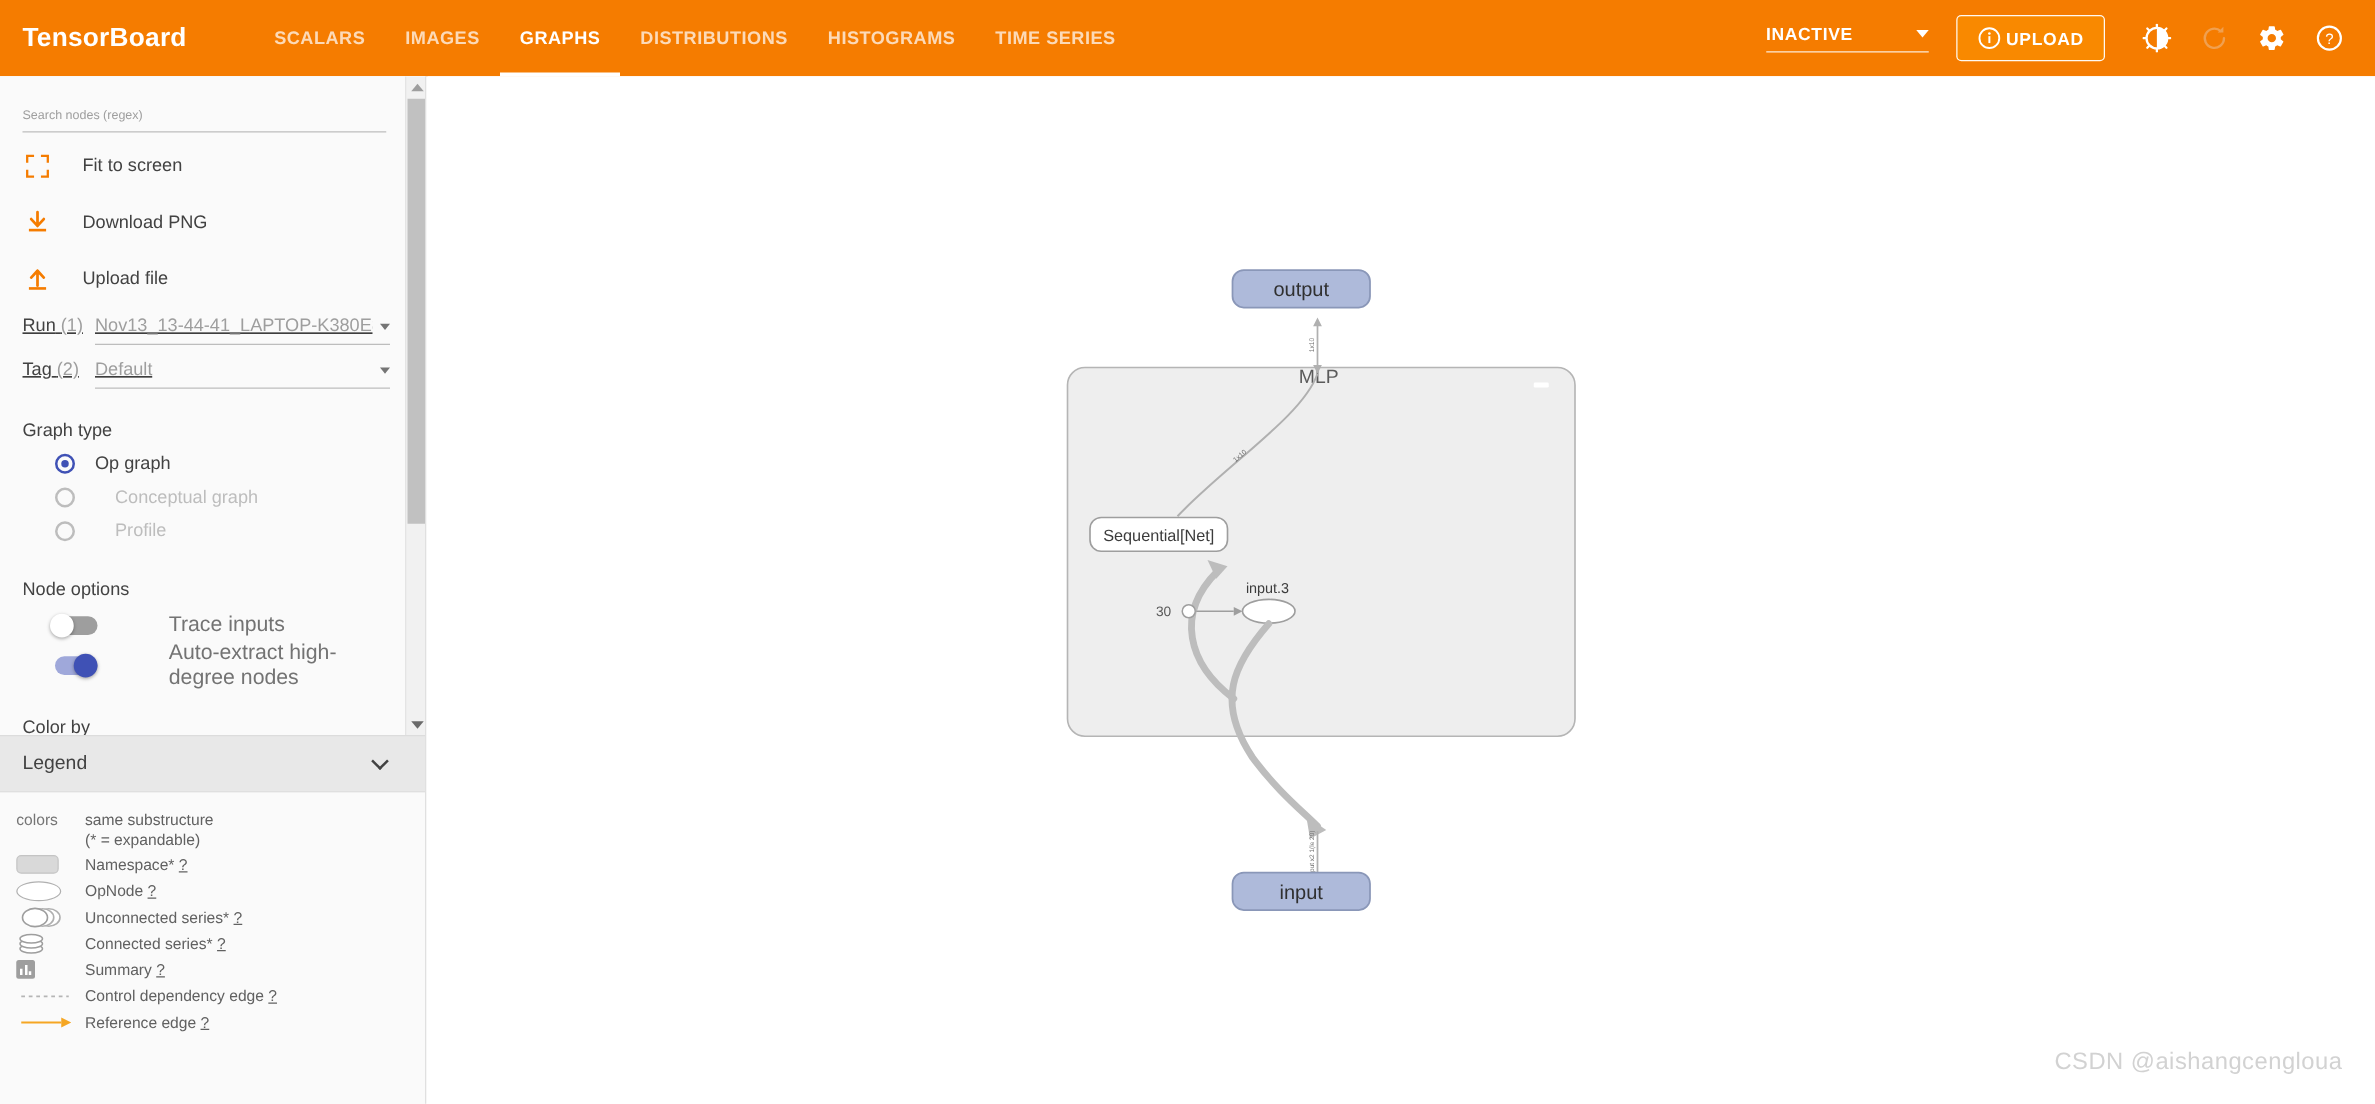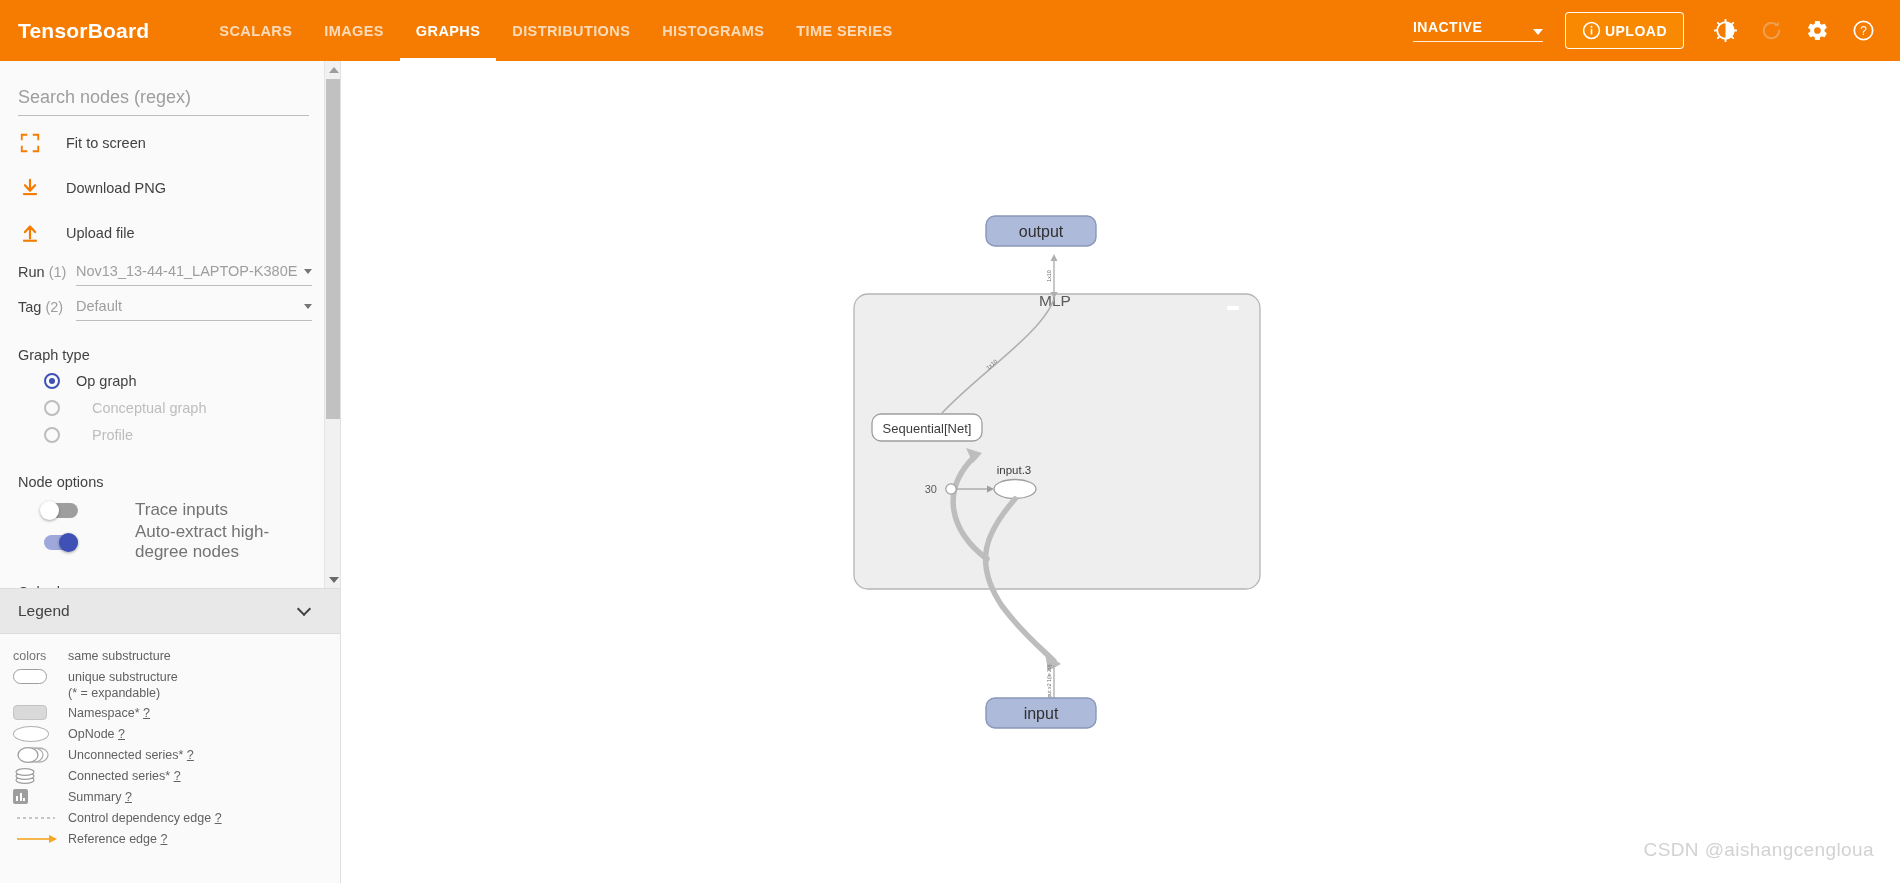--- a/index.html
+++ b/index.html
@@ -34,21 +34,21 @@
   .tab.active { color: #fff; }
   .tab.active::after {
     content: ""; position: absolute; left: 0; right: 0; bottom: 0;
     height: 3px; background: #fff;
   }
   #header-right {
     margin-left: auto; display: flex; align-items: center;
     padding-right: 14px; height: 61px;
   }
   #inactive-select {
-    display: flex; align-items: flex-end; justify-content: space-between;
+    display: flex; align-items: center; justify-content: space-between;
     width: 130px; border-bottom: 1px solid rgba(255,255,255,.85);
     padding-bottom: 6px; margin-right: 22px; cursor: pointer; gap: 36px;
   }
   #inactive-label { font-size: 14px; font-weight: bold; letter-spacing: .5px; }
   .caret-dn {
     width: 0; height: 0; border-left: 5px solid transparent;
     border-right: 5px solid transparent; border-top: 6px solid #fff;
   }
   #upload-btn {
     display: flex; align-items: center; gap: 4px;
@@ -77,37 +77,37 @@
     background: #fafafa;
     overflow: hidden;
   }
   #sidebar-inner { padding: 0 18px; width: 330px; }
 
   #search-input {
     margin-top: 26px; width: 291px;
     border: none; border-bottom: 1px solid #bdbdbd;
     background: transparent; outline: none;
     font-family: "Liberation Sans", sans-serif;
-    font-size: 18px; color: #000000;
+    font-size: 10px; color: #000000;
     padding: 0 0 7px 0;
   }
   #search-input::placeholder { color: #9e9e9e; }
 
   .action-row {
     display: flex; align-items: center;
     height: 36px; margin-top: 9px; cursor: pointer;
   }
   .action-icon {
     width: 24px; height: 24px; margin-right: 24px;
     display: flex; align-items: center; justify-content: center;
     flex: none;
   }
   .action-label { font-size: 14.5px; color: #424242; }
 
-  .selrow { display: flex; align-items: center; margin-top: 12px; }
+  .selrow { display: flex; align-items: flex-start; margin-top: 12px; text-decoration: underline; }
   .selrow-label {
     font-size: 14.5px; color: #424242; white-space: nowrap;
     padding-bottom: 6px; width: 58px; flex: none;
   }
   .selrow-label .cnt { color: #9e9e9e; }
   .selrow-value {
     flex: 1; border-bottom: 1px solid #bdbdbd;
     display: flex; align-items: center; justify-content: space-between;
     padding-bottom: 6px; cursor: pointer; overflow: hidden;
   }
@@ -424,26 +424,20 @@
 
   <div id="legend-body">
 
     <div class="leg-row">
       <span class="leg-key">
         <span class="leg-key-text">colors</span>
       </span>
       <span class="leg-text">same substructure</span>
     </div>
 
-    <div class="leg-row">
-      <span class="leg-key">
-          <span class="sw-uniq"></span>
-        </span>
-      <span class="leg-text">unique substructure</span>
-    </div>
 
     <div class="leg-sub">(* = expandable)</div>
 
     <div class="leg-row">
       <span class="leg-key">
           <span class="sw-ns"></span>
         </span>
       <span class="leg-text"><span>Namespace*</span> <span class="qm">?</span></span>
     </div>
 

